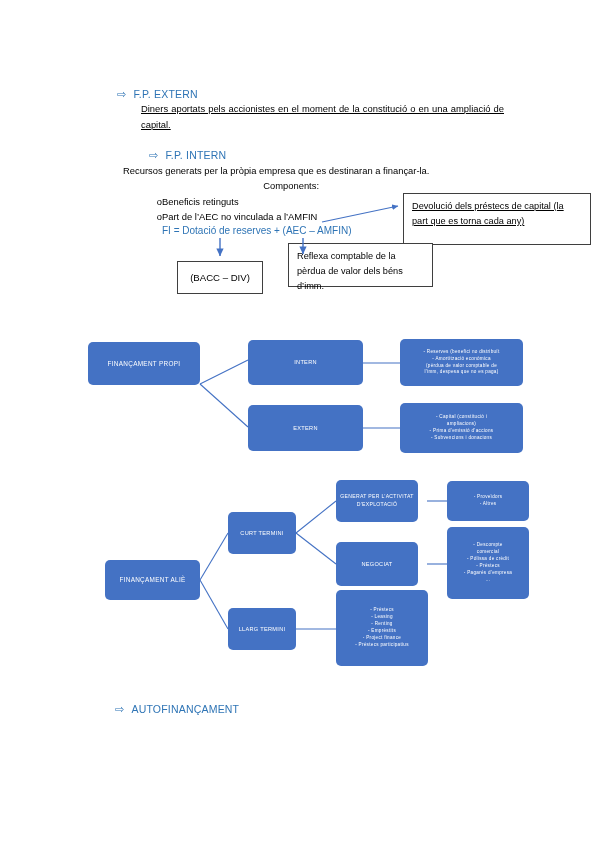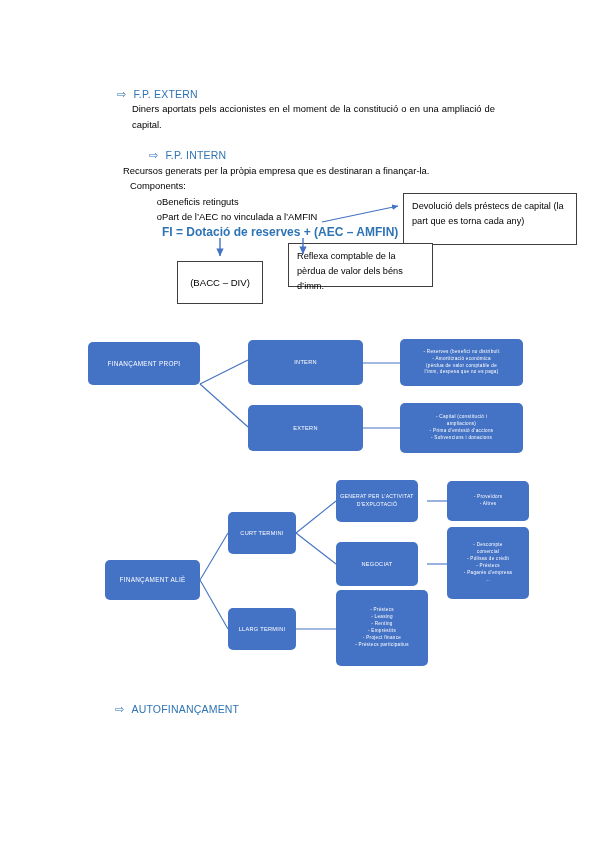--- a/index.html
+++ b/index.html
@@ -34,22 +34,22 @@
     position:absolute;
     font-size:9.4px;
     line-height:15.5px;
     text-align:right;
   }
   .bullet-o .mark{
     display:inline-block;width:22px;
   }
   .formula{
     position:absolute;
-    font-size:12px;
-    font-weight:bold;
+    font-size:10px;
+    font-weight:normal;
     color:#2E74B5;
     white-space:nowrap;
   }
 
   
   .callout{
     position:absolute;
     border:1px solid #3f3f3f;
     background:#ffffff;
     font-size:9.2px;
@@ -86,40 +86,40 @@
   svg.conn{position:absolute;left:0;top:0;width:599px;height:848px;pointer-events:none;}
 </style>
 </head>
 <body>
 
 <div class="page">
 
   <div class="sec-head" style="left:117px;top:88px;">
     <span class="arrow">⇨</span><span>F.P. EXTERN</span>
   </div>
-  <div class="body-text justify" style="left:132px;top:101px;width:363px;">Diners aportats pels accionistes en el moment de la constitució o en una ampliació de capital.</div>
+  <div class="body-text justify" style="left:141px;top:101px;width:363px;text-decoration:underline;">Diners aportats pels accionistes en el moment de la constitució o en una ampliació de capital.</div>
 
   <div class="sec-head" style="left:117px;top:149px;margin-left:32px;">
     <span class="arrow">⇨</span><span>F.P. INTERN</span>
   </div>
   <div class="body-text" style="left:123px;top:163px;width:380px;">Recursos generats per la pròpia empresa que es destinaran a finançar-la.</div>
-  <div class="body-text" style="left:130px;top:178px;width:200px;">Components:</div>
+  <div class="body-text" style="left:119px;top:178px;width:200px;text-align:right;">Components:</div>
 
   <div class="bullet-o" style="left:140px;top:194px;">
     <span class="mark">o</span><span>Beneficis retinguts</span>
   </div>
   <div class="bullet-o" style="left:140px;top:209px;">
     <span class="mark">o</span><span>Part de l’AEC no vinculada a l’AMFIN</span>
   </div>
 
   <div class="formula" style="left:162px;top:225px;">FI = Dotació de reserves + (AEC – AMFIN)</div>
 
-  <div class="callout" style="left:403px;top:193px;width:174px;height:52px;">Devolució dels préstecs de capital (la part que es torna cada any)</div>
-
-  <div class="callout center" style="left:177px;top:261px;width:86px;height:43px;font-size:9.6px;">(BACC – DIV)</div>
+  <div class="callout" style="left:403px;top:193px;width:188px;height:52px;text-decoration:underline;">Devolució dels préstecs de capital (la part que es torna cada any)</div>
+
+  <div class="callout center" style="left:177px;top:261px;width:86px;height:33px;font-size:9.6px;">(BACC – DIV)</div>
 
   <div class="callout" style="left:288px;top:243px;width:145px;height:44px;">Reflexa comptable de la pèrdua de valor dels béns d’imm.</div>
 
   <svg class="conn">
     <defs>
       <marker id="ah" markerWidth="7" markerHeight="7" refX="5.4" refY="2.6" orient="auto">
         <path d="M0,0 L5.6,2.6 L0,5.2 z" fill="#4472C4"></path>
       </marker>
     </defs>
 

